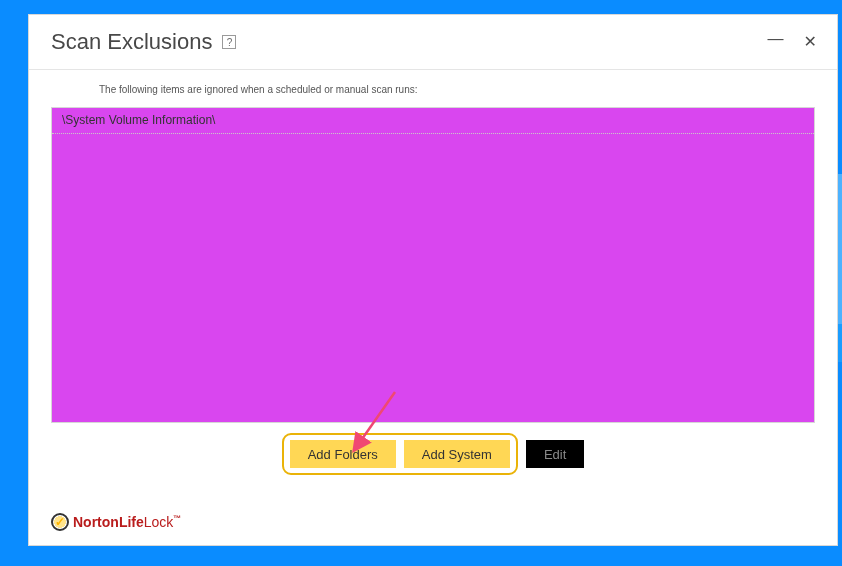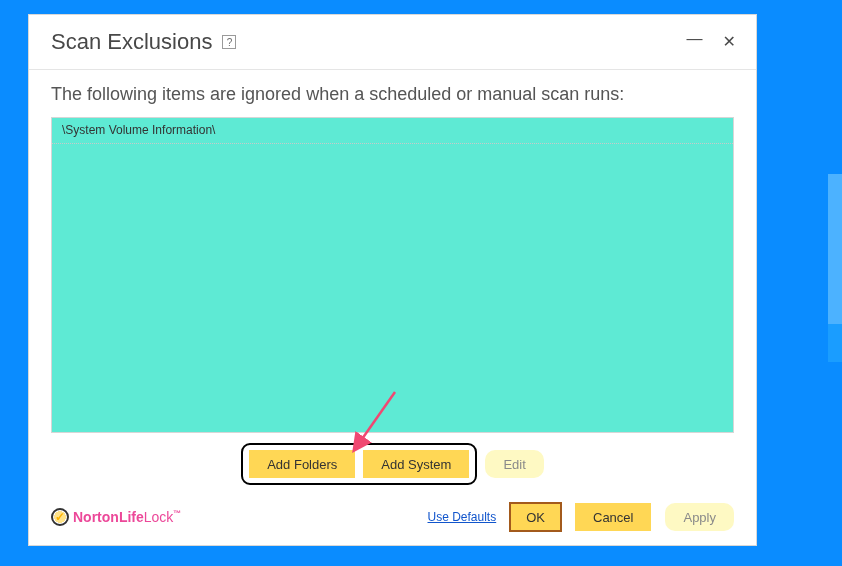--- a/index.html
+++ b/index.html
@@ -8,21 +8,21 @@
     background: #0a8cff;
     width: 842px;
     height: 566px;
     overflow: hidden;
     position: relative;
   }
   .dialog {
     position: absolute;
     left: 28px;
     top: 14px;
-    width: 729px;
+    width: 810px;
     height: 532px;
     background: #ffffff;
     border: 1px solid #d8d8d8;
     display: flex;
     flex-direction: column;
   }
   .title-bar {
     display: flex;
     align-items: center;
     justify-content: space-between;
@@ -38,26 +38,26 @@
   }
   .window-controls { display: flex; gap: 20px; padding-right: 6px;}
   .window-controls span { font-size: 16px; color: #4a4a4a; cursor: pointer; line-height: 1; }
   .window-controls .minimize { position: relative; top: -3px; }
   .content {
     flex: 1;
     padding: 14px 22px 0 22px;
     display: flex;
     flex-direction: column;
   }
-  .description { font-size: 18px; color: #555; margin-bottom: 12px; }
+  .description { font-size: 10px; color: #555; margin-bottom: 12px; margin-left: 48px; }
   .list-box {
     border: 1px solid #d6d6d6;
     height: 316px;
     overflow: auto;
-    background: #5eead4;
+    background: #d946ef;
   }
   .list-item {
     padding: 5px 10px 6px 10px;
     font-size: 12px;
     color: #333;
     border-bottom: 1px dotted #c9c9c9;
   }
   .list-actions {
     display: flex;
     justify-content: center;
@@ -68,45 +68,44 @@
   .btn {
     border: none;
     font-size: 13px;
     color: #333;
     height: 28px;
     padding: 0 18px;
     cursor: pointer;
     background: #ffd755;
   }
   .btn.disabled {
-    background: #fef9c3;
+    background: #000000;
     color: #8a8a8a;
     cursor: default;
-    border-radius: 10px;
   }
   .highlight-box {
-    border: 2px solid #000000;
+    border: 2px solid #eab308;
     border-radius: 9px;
     padding: 5px 6px;
     display: flex;
     gap: 8px;
   }
   .footer {
     display: flex;
     align-items: center;
     padding: 10px 22px 14px 22px;
   }
   .brand { display: flex; align-items: center; gap: 4px; }
   .brand-check {
     width: 18px; height: 18px; border: 2px solid #333; border-radius: 50%;
     display: inline-flex; align-items: center; justify-content: center;
     color: #ffb400; font-size: 12px; font-weight: bold;
     background: radial-gradient(circle at center, #ffe38a 0%, #ffe38a 60%, transparent 61%);
   }
-  .brand-text { font-weight: bold; font-size: 14px; color: #ec4899;}
+  .brand-text { font-weight: bold; font-size: 14px; color: #b91c1c;}
   .brand-text .light { font-weight: 400; }
   .brand-tm { font-size: 8px; vertical-align: super; }
   .footer-right {
     margin-left: auto;
     display: flex;
     align-items: center;
     gap: 14px;
   }
   .link { color: #1155cc; text-decoration: underline; font-size: 12px; cursor: pointer; }
   .btn.ok { outline: 2px solid #a35a1c; outline-offset: -1px; padding: 0 16px; }
@@ -156,26 +155,20 @@
     </div>
   </div>
 
   <div class="footer">
     <div class="brand">
       <span class="brand-check">✓</span>
       <span class="brand-text">
         <span>NortonLife</span><span class="light">Lock</span><span class="brand-tm">™</span>
       </span>
     </div>
-    <div class="footer-right">
-      <a class="link">Use Defaults</a>
-      <button class="btn ok">OK</button>
-      <button class="btn">Cancel</button>
-      <button class="btn disabled">Apply</button>
-    </div>
   </div>
 
 </div>
 
 <svg class="arrow" width="60" height="80">
   <defs>
     <marker id="ah" markerWidth="8" markerHeight="8" refX="6" refY="4" orient="auto">
       <path d="M0,0 L8,4 L0,8 Z" fill="#f04872"></path>
     </marker>
   </defs>

